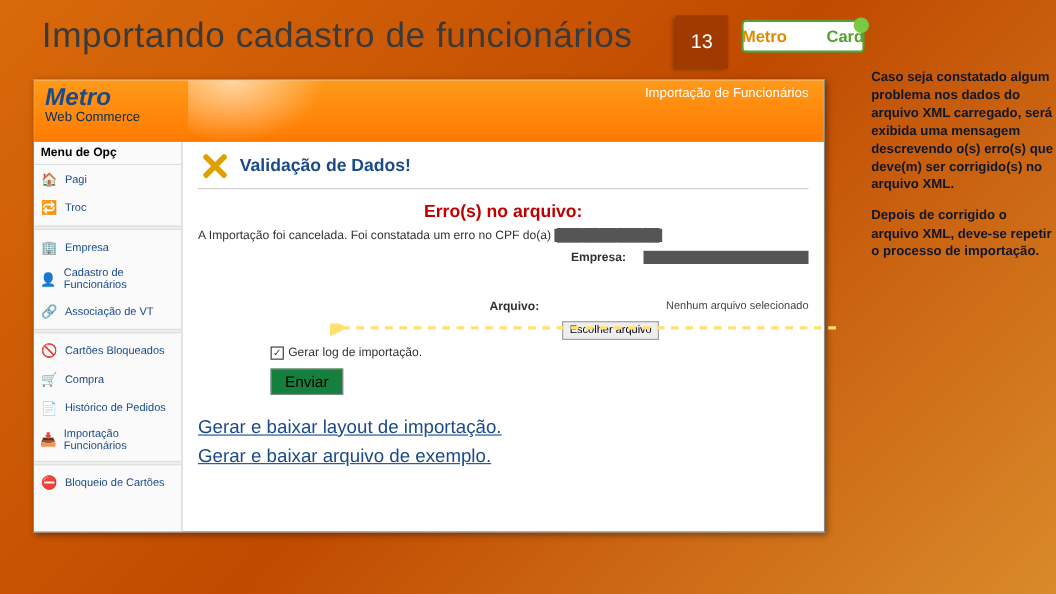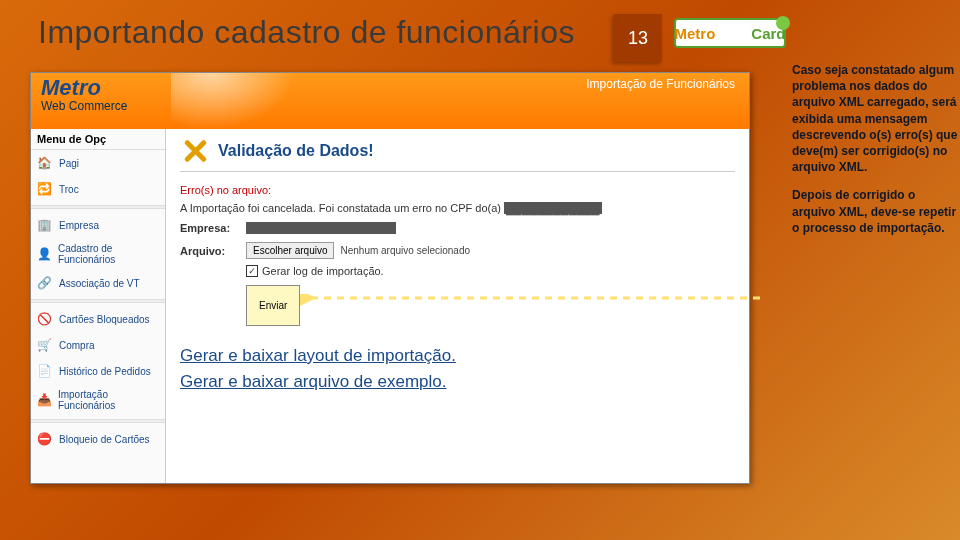--- a/index.html
+++ b/index.html
@@ -22,32 +22,32 @@
   .menu-title { font-size:11px; font-weight:bold; padding:4px 6px; border-bottom:1px solid #ddd; }
   .menu-item { display:flex; align-items:center; gap:6px; padding:5px 6px; font-size:10px; color:#1a4a8a; cursor:pointer; }
   .menu-item .icon { width:16px; height:16px; display:flex; align-items:center; justify-content:center; font-size:12px; }
   .divider { height:4px; background:#eee; border-top:1px solid #ddd; border-bottom:1px solid #ddd; margin:3px 0;}
   .main { flex:1; padding:8px 14px; font-size:11px; color:#333; overflow:hidden; position:relative; }
   .valid-header { display:flex; align-items:center; gap:10px; border-bottom:1px solid #ccc; padding-bottom:6px; margin-bottom:12px; }
   .xicon { width:28px; height:28px; position:relative; }
   .xicon:before, .xicon:after { content:""; position:absolute; left:13px; top:0; width:5px; height:28px; background:#e0a000; border-radius:2px; }
   .xicon:before { transform: rotate(45deg);} .xicon:after { transform: rotate(-45deg);}
   .valid-title { font-size:16px; color:#1a4a8a; font-weight:bold; }
-  .err-label { color:#c00000; font-weight:normal; font-size:11px;}
+  .err-label { color:#c00000; font-weight:bold; font-size:16px;text-align:center;}
   .err-msg { margin-top:6px; font-size:11px; }
   .redact { background:#555; color:#555; padding:0 2px; }
-  .form-row { display:flex; align-items:center; gap:10px; margin-top:8px; }
+  .form-row { display:flex; align-items:center; gap:10px; margin-top:8px;justify-content:flex-end; }
   .form-row label { width:56px; font-size:11px; font-weight:bold; }
   .redact-box { background:#555; height:12px; width:150px; }
   .file-row { display:flex; align-items:center; gap:6px; }
-  .file-btn { border:1px solid #999; background:#eee; font-size:10px; padding:2px 6px; cursor:pointer; }
+  .file-btn { border:1px solid #999; background:#eee; font-size:10px; padding:2px 6px; cursor:pointer;margin-top:44px; }
   .file-txt { font-size:10px; color:#444; }
   .chk-row { margin:6px 0 0 66px; font-size:11px; display:flex; align-items:center; gap:4px;}
   .chk { width:12px; height:12px; border:1px solid #333; display:inline-flex; align-items:center; justify-content:center; font-size:9px; }
-  .send-btn { margin:8px 0 0 66px; border:1px solid #888; background:#fef9c3; font-size:10px; padding:14px 12px; cursor:pointer; display:inline-block; position:relative; z-index:2;}
+  .send-btn { margin:8px 0 0 66px; border:1px solid #888; background:#15803d; font-size:14px; padding:3px 12px; cursor:pointer; display:inline-block; position:relative; z-index:2;}
   .links { margin-top:20px; }
   .links a { display:block; font-size:17px; color:#1a4a8a; text-decoration:underline; margin:6px 0; cursor:pointer;}
   .sidecol { position:absolute; top:62px; left:768px; width:170px; color:#0f172a; font-size:12px; line-height:1.35; font-weight:bold;margin-left:24px; }
   .sidecol p { margin-bottom:12px; }
   
   .arrow-line { position:absolute; top:294px; left:300px; width:460px; height:60px; pointer-events:none; }
 </style>
 </head>
 <body>
 <div class="slide">

